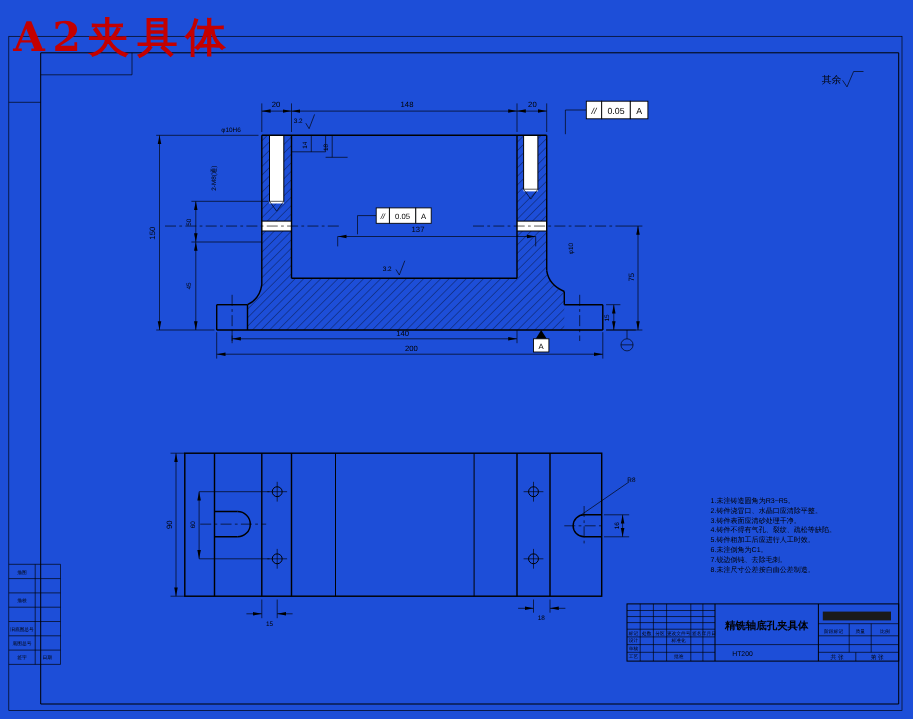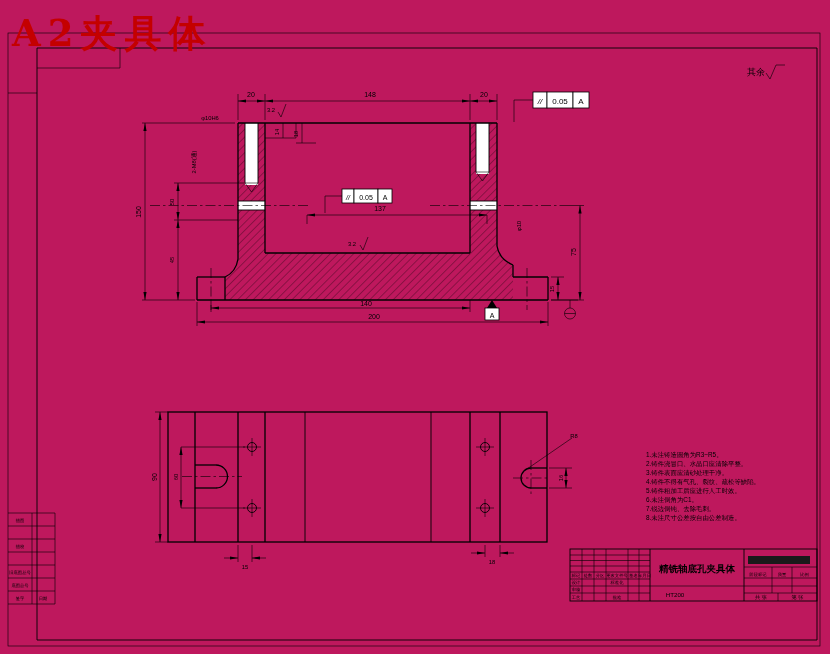--- a/index.html
+++ b/index.html
@@ -1,16 +1,16 @@
 <!DOCTYPE html>
 <html><head>
 <meta charset="utf-8">
 <style>
   html,body{margin:0;padding:0;background:#fff;}
-  #sheet{position:relative;width:830px;height:654px;background:#be185d;overflow:hidden;
+  #sheet{position:relative;width:830px;height:654px;background:#1d4ed8;overflow:hidden;
          font-family:"Liberation Sans","DejaVu Sans",sans-serif;}
   svg{position:absolute;left:0;top:0;}
   .ol{stroke:#000;stroke-width:1.3;fill:none}
   .ml{stroke:#000;stroke-width:.9;fill:none}
   .tl{stroke:#000;stroke-width:.6;fill:none}
   .cl{stroke:#000;stroke-width:.6;fill:none;stroke-dasharray:10 3 2.5 3}
   .dim{stroke:#000;stroke-width:.6;fill:none}
   .dima{marker-start:url(#arr);marker-end:url(#arr)}
   .fr{stroke:#000;stroke-width:.8;fill:#fff}
   text{fill:#000;font-family:"Liberation Sans","DejaVu Sans",sans-serif}

